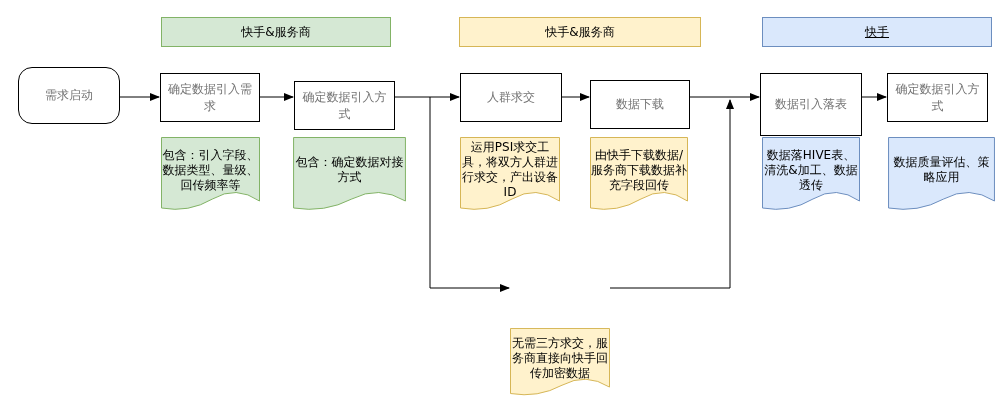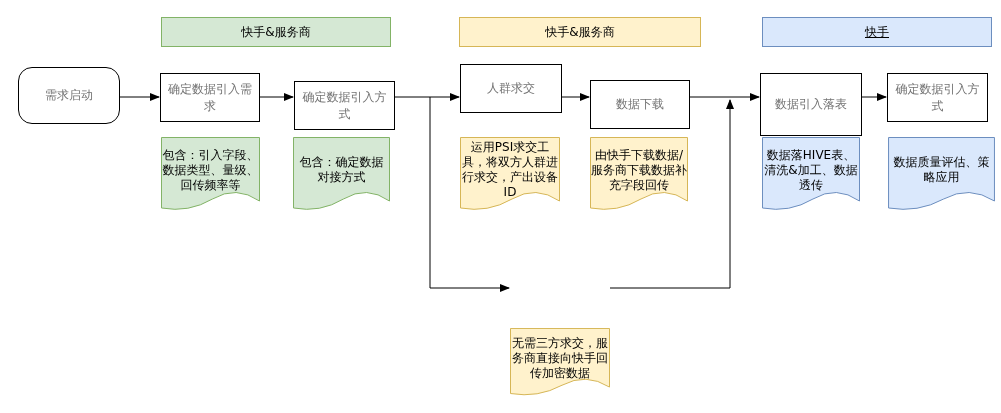--- a/index.html
+++ b/index.html
@@ -41,32 +41,32 @@
     <path d="M610,288 H730 V100" marker-end="url(#arrowhead)"></path>
   </svg>
 
   <div class="lane lane-green" style="left:161px;width:230px;">快手&amp;服务商</div>
   <div class="lane lane-yellow" style="left:459px;width:242px;">快手&amp;服务商</div>
   <div class="lane lane-blue" style="left:762px;width:230px;">快手</div>
 
   <div class="node node-rounded" style="left:18px;top:67px;width:102px;height:57px;">需求启动</div>
   <div class="node" style="left:160px;top:73px;width:100px;height:49px;">确定数据引入需求</div>
   <div class="node" style="left:294px;top:73px;width:101px;height:49px;margin-top:8px;">确定数据引入方式</div>
-  <div class="node" style="left:460px;top:64px;width:102px;height:49px;">人群求交</div>
+  <div class="node" style="left:460px;top:73px;width:102px;height:49px;">人群求交</div>
   <div class="node" style="left:590px;top:73px;width:100px;height:49px;margin-top:7px;">数据下载</div>
   <div class="node" style="left:760px;top:73px;width:102px;height:63px;">数据引入落表</div>
   <div class="node" style="left:887px;top:73px;width:101px;height:49px;">确定数据引入方式</div>
 
   <div class="note" style="left:161px;top:137px;width:99px;height:78px;">
     <svg viewBox="0 0 100 78" preserveAspectRatio="none">
         <path class="doc-green" vector-effect="non-scaling-stroke" d="M0.5,0.5 H99.5 V64 Q76,48 52,62 T0.5,71 Z"></path>
       </svg>
     <div class="note-text">包含：引入字段、数据类型、量级、回传频率等</div>
   </div>
-  <div class="note" style="left:293px;top:137px;width:97px;height:78px;">
+  <div class="note" style="left:293px;top:137px;width:97px;height:78px;padding-left:16px;">
     <svg viewBox="0 0 100 78" preserveAspectRatio="none">
         <path class="doc-green" vector-effect="non-scaling-stroke" d="M0.5,0.5 H99.5 V64 Q76,48 52,62 T0.5,71 Z"></path>
       </svg>
     <div class="note-text">包含：确定数据对接方式</div>
   </div>
   <div class="note" style="left:460px;top:137px;width:100px;height:78px;">
     <svg viewBox="0 0 100 78" preserveAspectRatio="none">
         <path class="doc-yellow" vector-effect="non-scaling-stroke" d="M0.5,0.5 H99.5 V64 Q76,48 52,62 T0.5,71 Z"></path>
       </svg>
     <div class="note-text">运用PSI求交工具，将双方人群进行求交，产出设备ID</div>

